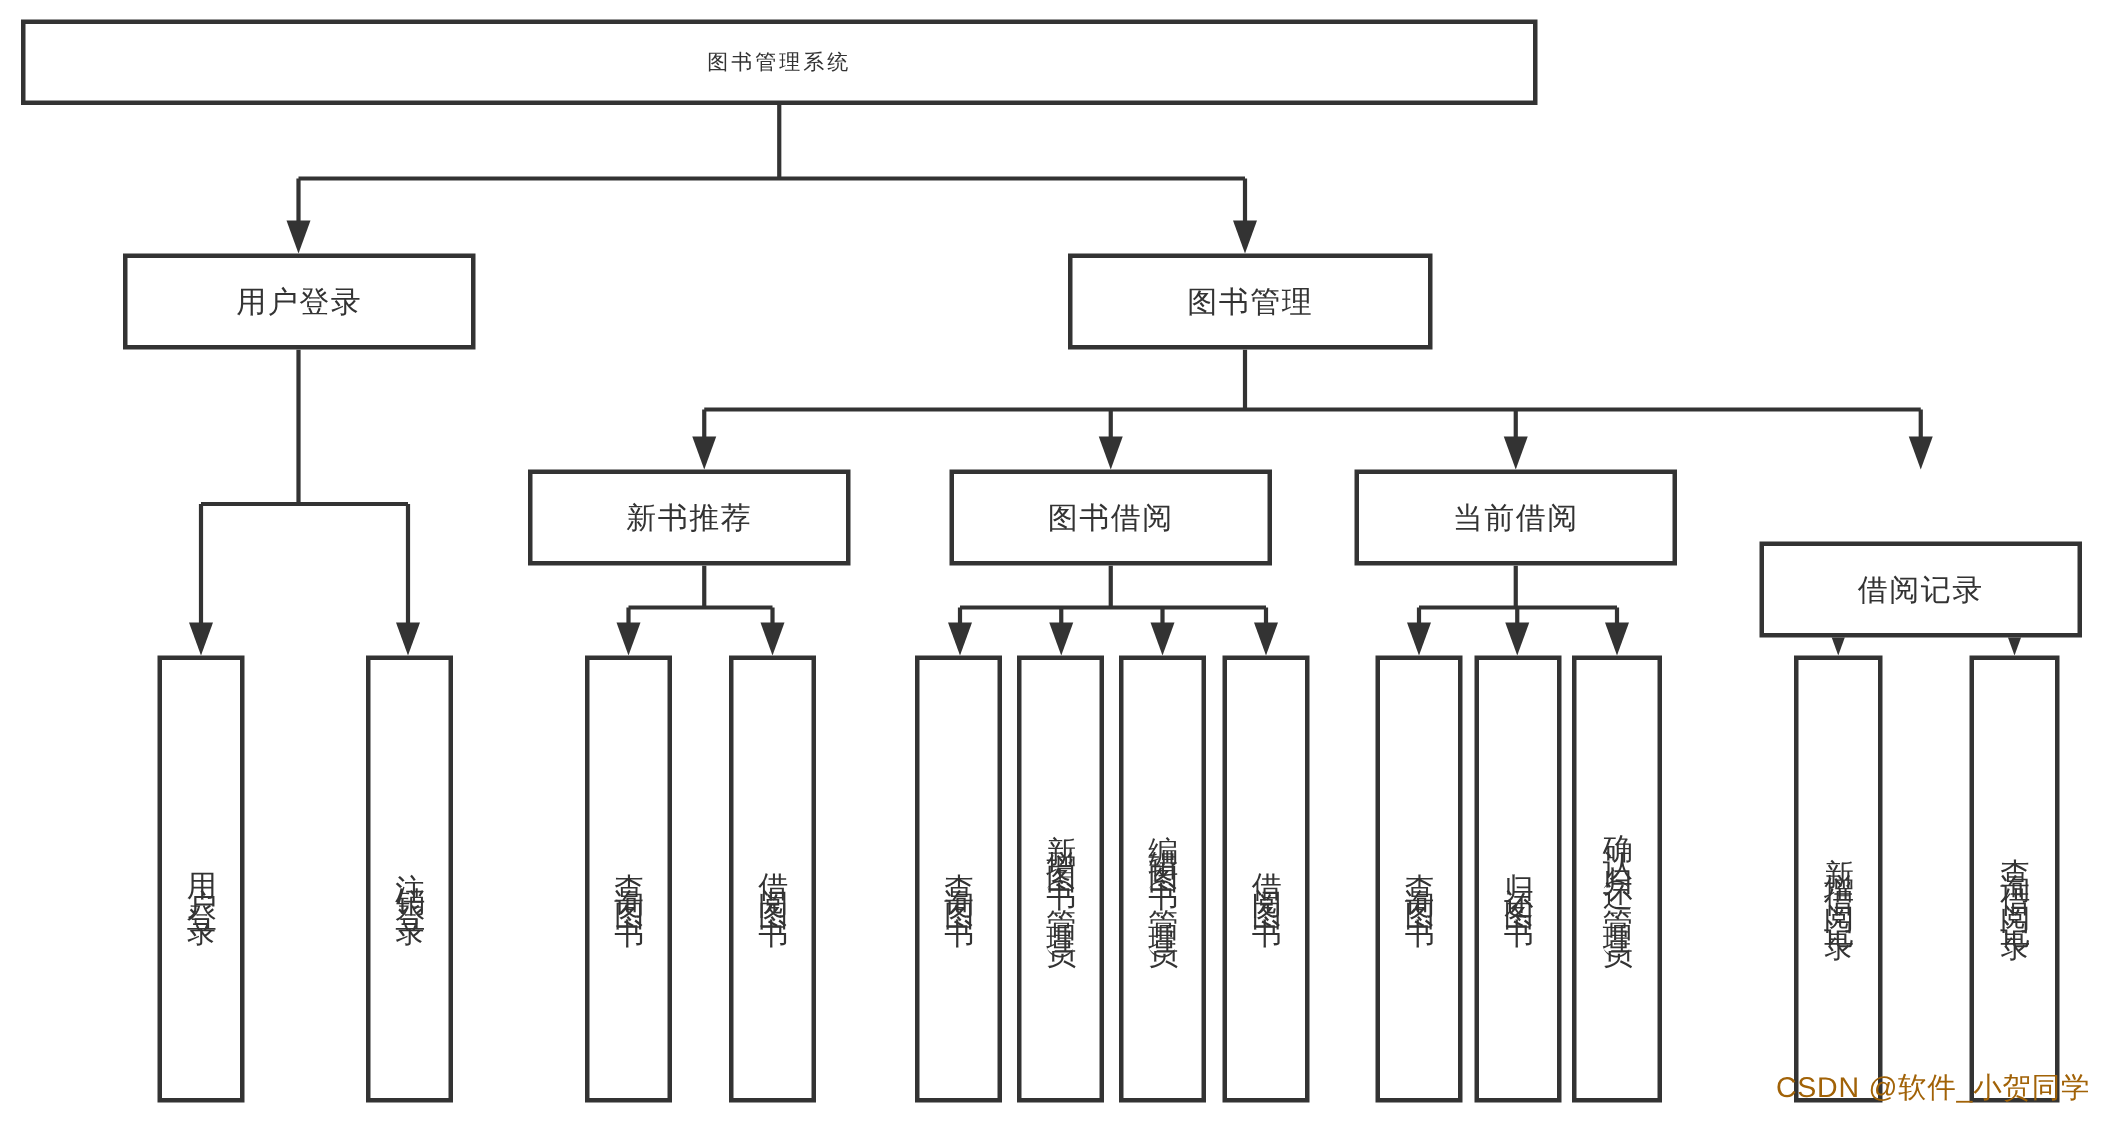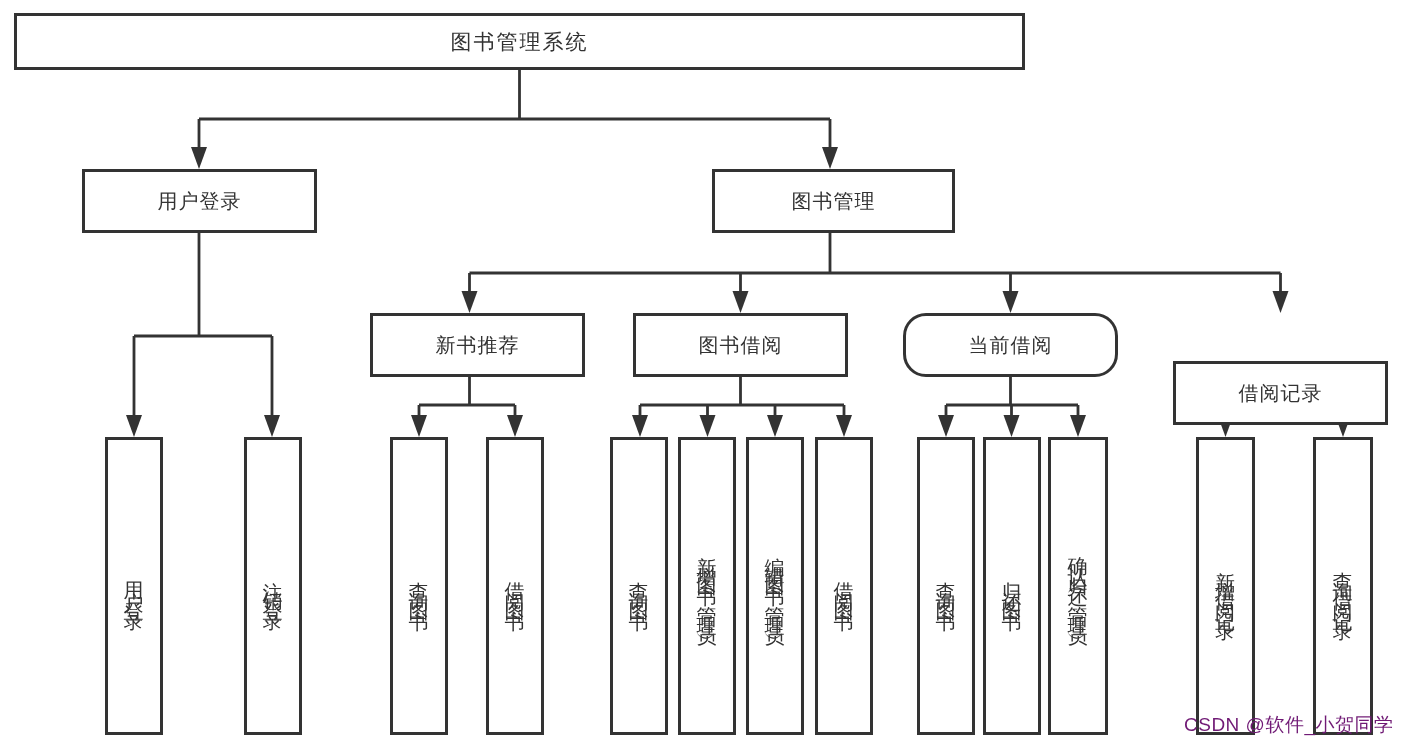--- a/index.html
+++ b/index.html
@@ -27,35 +27,35 @@
     background: #ffffff;
     border: 3px solid #333333;
     color: #333333;
     display: flex;
     align-items: center;
     justify-content: center;
     z-index: 2;
     font-size: 20px;
     letter-spacing: 1px;
   }
-  .node.root-box { font-size: 21px; letter-spacing: 2px; }
+  .node.root-box { font-size: 14px; letter-spacing: 2px; }
   .leaf > span {
     writing-mode: vertical-rl;
     text-orientation: mixed;
     letter-spacing: 10px;
     line-height: 1;
     font-size: 20px;
     white-space: nowrap;
   }
   .watermark {
     position: absolute;
     left: 1184px;
     top: 712px;
     font-size: 19px;
-    color: #701a75;
+    color: #a16207;
     z-index: 5;
     white-space: nowrap;
     letter-spacing: 0.5px;
   }
 </style>
 </head>
 <body>
 
 <div class="canvas">
 
@@ -103,27 +103,27 @@
     <span>图书管理系统</span>
   </div>
 
   <div class="node" style="left:82px; top:169px; width:235px; height:64px;">
     <span>用户登录</span>
   </div>
   <div class="node" style="left:712px; top:169px; width:243px; height:64px;">
     <span>图书管理</span>
   </div>
 
-  <div class="node" style="left:370px; top:313px; width:215px; height:64px;">
+  <div class="node" style="left:352px; top:313px; width:215px; height:64px;">
     <span>新书推荐</span>
   </div>
   <div class="node" style="left:633px; top:313px; width:215px; height:64px;">
     <span>图书借阅</span>
   </div>
-  <div class="node" style="left:903px; top:313px; width:215px; height:64px;border-radius:23px;">
+  <div class="node" style="left:903px; top:313px; width:215px; height:64px;">
     <span>当前借阅</span>
   </div>
   <div class="node" style="left:1173px; top:313px; width:215px; height:64px;margin-top:48px;">
     <span>借阅记录</span>
   </div>
 
   <div class="node leaf" style="left:105px; top:437px; width:58px; height:298px;">
     <span>用户登录</span>
   </div>
   <div class="node leaf" style="left:244px; top:437px; width:58px; height:298px;">

